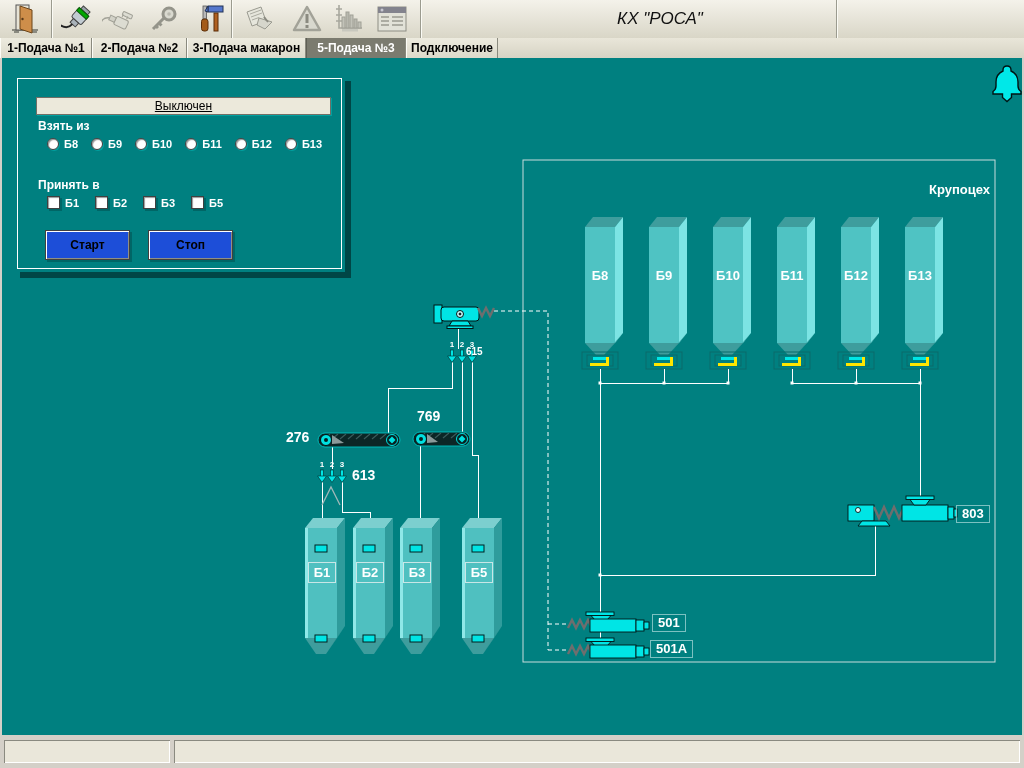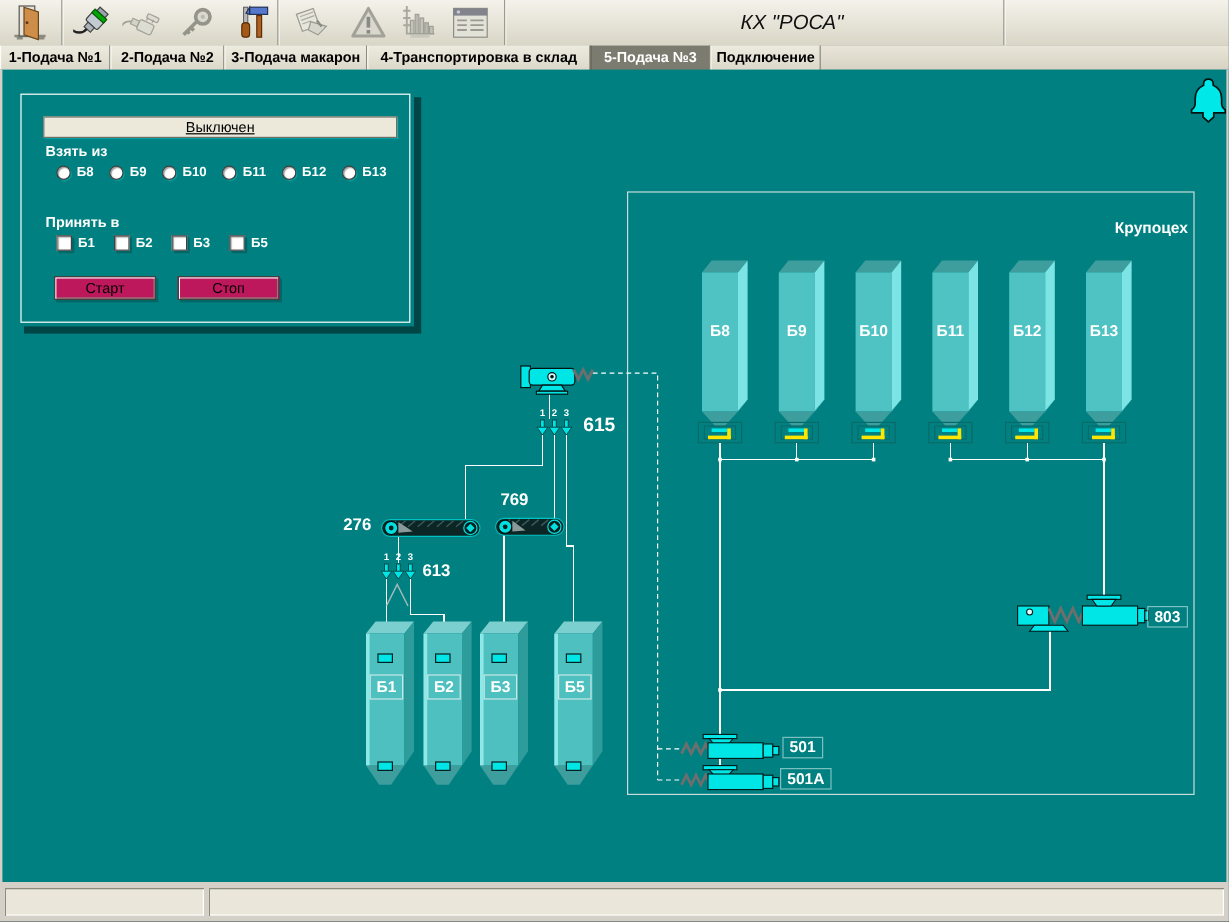--- a/index.html
+++ b/index.html
@@ -37,23 +37,23 @@
                border:1px solid #6F6F66;box-shadow:1px 1px 0 #00A0A0;text-align:center;
                font-size:12px;line-height:16px;color:#000;text-decoration:underline;}
   .grouplbl{position:absolute;left:24px;color:#FFF;font-weight:bold;font-size:12px;}
   .optrow{position:absolute;left:33px;display:flex;align-items:center;}
   .opt{display:flex;align-items:center;margin-right:13px;}
   .opt .t{color:#FFF;font-weight:bold;font-size:11px;margin-left:5px;}
   .radio{width:12px;height:12px;border-radius:50%;background:#FFF;border:1px solid #404040;
          box-shadow:inset 1px 1px 1px #9a9a9a, 1px 1px 0 #00A0A0;box-sizing:border-box;}
   .check{width:13px;height:13px;background:#FFF;border:1px solid #404040;
          box-shadow:inset 1px 1px 1px #9a9a9a, 2px 2px 0 #006666;box-sizing:border-box;}
-  .btn{position:absolute;top:155px;width:85px;height:20px;background:#be185d;border:1px solid #404040;
+  .btn{position:absolute;top:155px;width:85px;height:30px;background:#1d4ed8;border:1px solid #404040;
        box-shadow:inset 1px 1px 0 #FFF, inset -1px -1px 0 #8F8F85, 2px 2px 0 #006666;
-       font-family:"Liberation Sans",sans-serif;font-weight:normal;font-size:12px;color:#000;}
+       font-family:"Liberation Sans",sans-serif;font-weight:bold;font-size:12px;color:#000;}
   
   .statusbar{position:absolute;left:0;top:735px;width:1024px;height:33px;background:#D4D0C8;}
   .scell{position:absolute;top:5px;height:23px;background:#EAE7DA;
          box-shadow:inset 1px 1px 0 #8A8A80, inset -1px -1px 0 #FFFFFF;}
   svg{display:block;}
   .diagram{position:absolute;left:0;top:0;}
 </style>
 </head>
 <body>
 
@@ -144,21 +144,20 @@
     </div>
     <div class="tb-sep" style="left:420px"></div>
     <div class="tb-title">КХ "РОСА"</div>
     <div class="tb-sep" style="left:836px"></div>
   </div>
 
   <div class="tabbar">
     <div class="tab" style="width:92px">1-Подача №1</div>
     <div class="tab" style="width:95px">2-Подача №2</div>
     <div class="tab" style="width:119px">3-Подача макарон</div>
-    <div class="tab" style="width:186px">4-Транспортировка в склад</div>
     <div class="tab active" style="width:100px">5-Подача №3</div>
     <div class="tab" style="width:92px">Подключение</div>
   </div>
 
   <div class="main">
     <div class="edge" style="left:0"></div>
     <div class="edge" style="left:1022px"></div>
 
     <svg class="diagram" width="1024" height="677" viewBox="0 0 1024 677">
       <defs>
@@ -386,21 +385,21 @@
     <div class="silolabel" style="left:403px;top:504px">Б3</div>
     <div class="silolabel" style="left:465px;top:504px">Б5</div>
 
     <span class="num" style="left:447px;top:283px">1</span>
     <span class="num" style="left:457px;top:283px">2</span>
     <span class="num" style="left:467px;top:283px">3</span>
     <span class="num" style="left:317px;top:403px">1</span>
     <span class="num" style="left:327px;top:403px">2</span>
     <span class="num" style="left:337px;top:403px">3</span>
 
-    <div class="dlabel" style="left:486px;top:288px;font-size:16px">615</div>
+    <div class="dlabel" style="left:466px;top:288px;font-size:10px">615</div>
     <div class="dlabel" style="left:352px;top:409px;font-size:14px">613</div>
     <div class="dlabel" style="left:286px;top:371px;font-size:14px">276</div>
     <div class="dlabel" style="left:417px;top:350px;font-size:14px">769</div>
     <div class="dlabel boxed" style="left:956px;top:447px">803</div>
     <div class="dlabel boxed" style="left:652px;top:556px">501</div>
     <div class="dlabel boxed" style="left:650px;top:582px">501A</div>
 
     <div class="cpanel">
       <div class="statusfield">Выключен</div>
       <div class="grouplbl" style="top:44px">Взять из</div>

